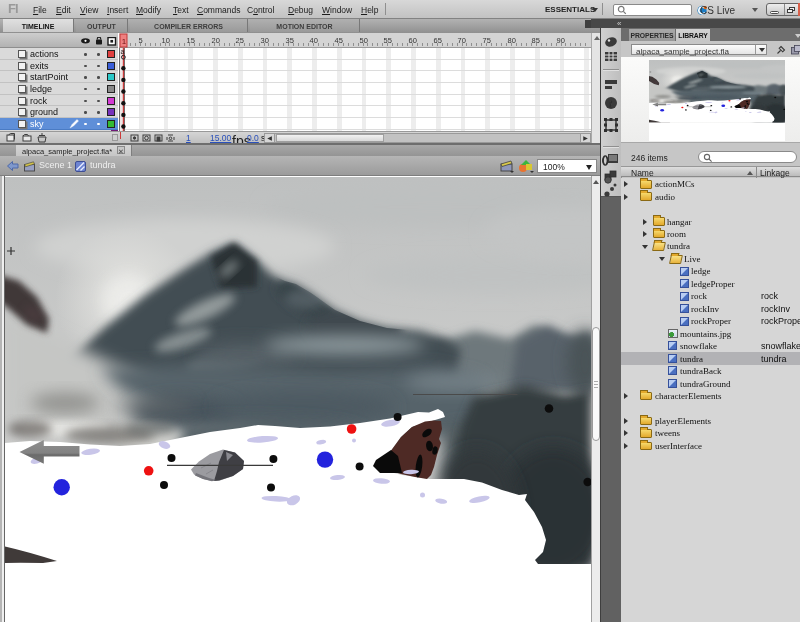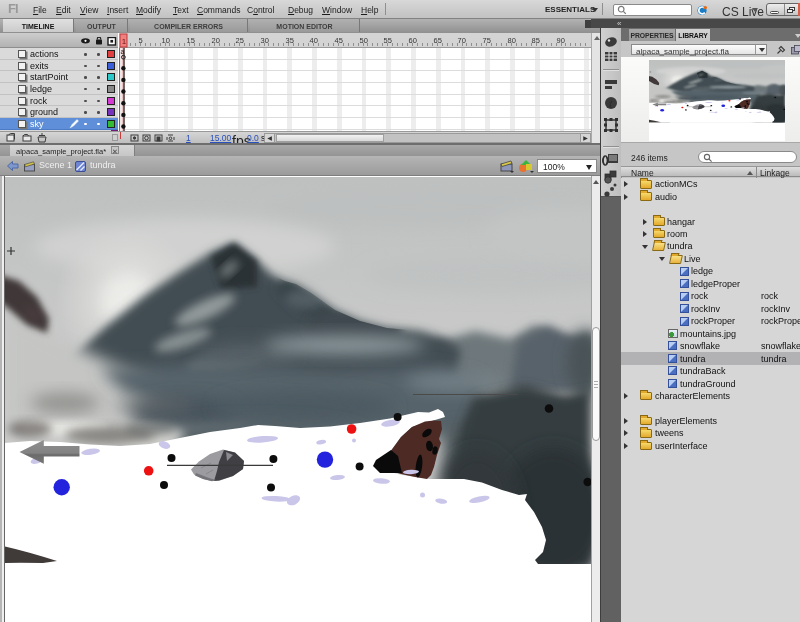--- a/index.html
+++ b/index.html
@@ -48,21 +48,21 @@
     background:
       repeating-linear-gradient(to bottom, rgba(0,0,0,0) 0, rgba(0,0,0,0) 10.7px, #dcdcdc 10.7px, #dcdcdc 11.66px),
       repeating-linear-gradient(to right, #fff 0, #fff 19.8px, #ededed 19.8px, #ededed 24.75px);
   }
   
   #tbot { position:absolute; left:0; top:98px; width:591px; height:12px;
     background:linear-gradient(#d5d5d5,#bfbfbf); border-top:1px solid #999; }
   
   #docbar { position:absolute; left:0; top:145px; width:600px; height:11px;
     background:linear-gradient(#a8a8a8,#949494); }
-  #doctab { position:absolute; left:10px; top:0; width:125px; height:11px;
+  #doctab { position:absolute; left:16px; top:0; width:116px; height:11px;
     background:linear-gradient(#d5d5d5,#c6c6c6); border-right:1px solid #7e7e7e;
     font-size:7.5px; color:#222; }
   
   #editbar { position:absolute; left:0; top:156px; width:600px; height:20px;
     background:linear-gradient(#b5b5b5,#9b9b9b); border-bottom:1px solid #7e7e7e;
     font-size:9px; color:#efefef; }
   
   #stage { position:absolute; left:0; top:176px; width:591px; height:446px; background:#fff; }
   #stageborder { position:absolute; left:0; top:176px; width:5px; height:446px;
     background:#b5b5b5; border-right:1px solid #666; box-shadow:inset -2px 0 0 #efefef; }
@@ -91,21 +91,21 @@
     border-bottom:1px solid #8a8a8a; font-size:8.5px; color:#222; }
   #libtree { position:absolute; left:621px; top:178px; width:179px; height:444px;
     background:#d6d6d6; font-size:9px; color:#111; }
   .trow { position:absolute; left:0; width:179px; height:12.46px; }
   .trow.sel { background:#b2b2b5; }
   .arr { position:absolute; width:0; height:0; }
   .arr.r { border-left:4.5px solid #333; border-top:3px solid transparent;
     border-bottom:3px solid transparent; top:3.2px; }
   .arr.d { border-top:4.5px solid #333; border-left:3px solid transparent;
     border-right:3px solid transparent; top:4.5px; }
-  .tlabel { position:absolute; top:1.2px; }
+  .tlabel { position:absolute; top:1.2px;font-family:Liberation Serif, serif; }
   .tlink { position:absolute; left:140px; top:1.2px; }
   .fo { position:absolute; top:2px; width:12px; height:8.5px; background:linear-gradient(#f6d96d,#e3a92c);
     border:1px solid #8a6914; border-radius:1px; }
   .fo:before { content:""; position:absolute; left:-1px; top:-3px; width:6px; height:2px;
     background:#e3a92c; border:1px solid #8a6914; border-bottom:none; }
   .fo.op { transform:skewX(-12deg); background:linear-gradient(#f9e285,#e8b33c); }
   .mc { position:absolute; top:1.5px; width:9px; height:9px; border:1px solid #35509a;
     background:linear-gradient(135deg,#b8cdf2 46%,#4a6fc0 54%); }
   .bmp { position:absolute; top:1.5px; width:10px; height:9px; border:1px solid #666;
     background:radial-gradient(circle at 32% 68%, #3a9a3a 0 34%, rgba(0,0,0,0) 36%),
@@ -135,21 +135,21 @@
       <svg width="10" height="10" style="position:absolute;left:3px;top:0.5px">
           <circle cx="4.2" cy="4.2" r="2.8" fill="none" stroke="#777" stroke-width="1.2"></circle>
           <line x1="6.4" y1="6.4" x2="8.8" y2="8.8" stroke="#777" stroke-width="1.2"></line>
         </svg>
     </div>
     <svg class="abs" width="11" height="11" style="left:697px;top:4.5px">
         <circle cx="5" cy="5.4" r="4.6" fill="#1a7dc6"></circle>
         <path d="M7.8 3.2 A3.4 3.4 0 1 0 7.8 7.6" fill="none" stroke="#fff" stroke-width="1.7"></path>
         <circle cx="8.3" cy="2.6" r="1.7" fill="#e8680e"></circle>
       </svg>
-    <div class="menu" style="left:722px;top:5px;font-size:12px;color:#333">CS Live</div>
+    <div class="menu" style="left:700px;top:5px;font-size:10px;color:#333">CS Live</div>
     <div class="abs" style="left:752px;top:8px;width:0;height:0;border-top:4px solid #555;border-left:3px solid transparent;border-right:3px solid transparent"></div>
     <div class="abs" style="left:766px;top:3px;width:34px;height:13px;border:1px solid #666;border-radius:3px 0 0 3px;background:linear-gradient(#ededed,#c6c6c6)">
       <div class="abs" style="left:3px;top:6.5px;width:9px;height:3px;border:1px solid #4a4a4a;border-radius:2px;background:#fcfcfc"></div>
       <div class="abs" style="left:16.5px;top:0;width:1px;height:11px;background:#8a8a8a"></div>
       <div class="abs" style="left:21.5px;top:2.5px;width:6px;height:4.5px;border:1px solid #3a3a3a;background:#f2f2f2"></div>
       <div class="abs" style="left:19.5px;top:4.5px;width:6px;height:4.5px;border:1px solid #3a3a3a;background:#f2f2f2"></div>
       <div class="abs" style="left:31px;top:-1px;width:3px;height:13px;background:#d8604a"></div>
     </div>
   </div>
 

